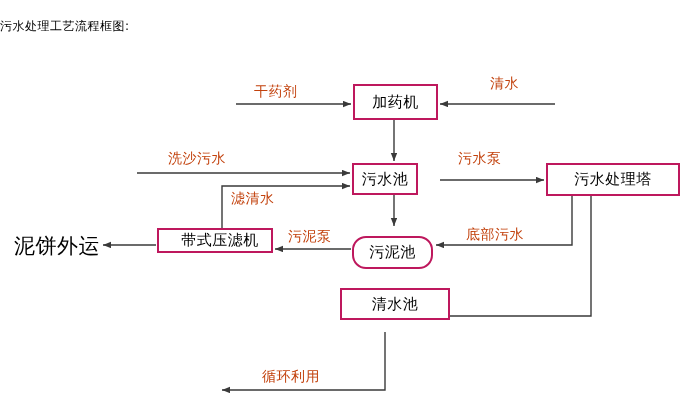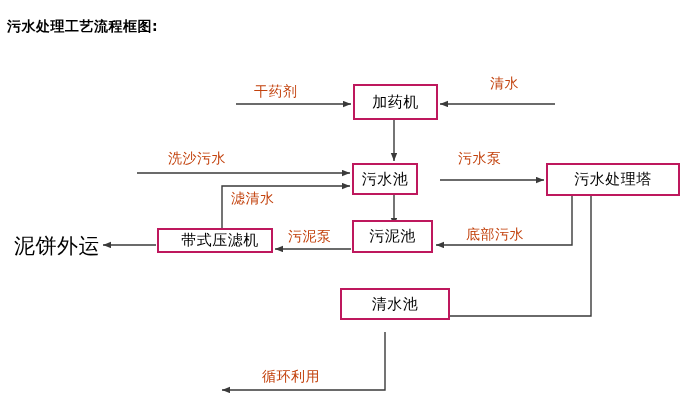--- a/index.html
+++ b/index.html
@@ -12,24 +12,24 @@
   }
   #canvas {
     position: relative;
     width: 700px;
     height: 420px;
     background: #ffffff;
     overflow: hidden;
   }
   #title {
     position: absolute;
-    left: 7px;
+    left: 0;
     top: 18px;
-    font-size: 14px;
-    font-weight: bold;
+    font-size: 12px;
+    font-weight: normal;
     color: #000000;
     letter-spacing: 0.5px;
     white-space: nowrap;
   }
   svg#wires {
     position: absolute;
     left: 0;
     top: 0;
     width: 700px;
     height: 420px;
@@ -113,21 +113,21 @@
   </div>
 
   <div class="node" style="left:546px; top:163px; width:134px; height:33px;">
     <span>污水处理塔</span>
   </div>
 
   <div class="node" style="left:157px; top:228px; width:116px; height:25px;padding-left:10px;">
     <span>带式压滤机</span>
   </div>
 
-  <div class="node" style="left:352px; top:220px; width:81px; height:33px;">
+  <div class="node" style="left:352px; top:236px; width:81px; height:33px;border-radius:14px;">
     <span>污泥池</span>
   </div>
 
   <div class="node" style="left:340px; top:288px; width:110px; height:32px;">
     <span>清水池</span>
   </div>
 
   <div class="term-label" style="left:14px; top:232px;">泥饼外运</div>
 
   <div class="edge-label" style="left:254px; top:83px;">干药剂</div>

